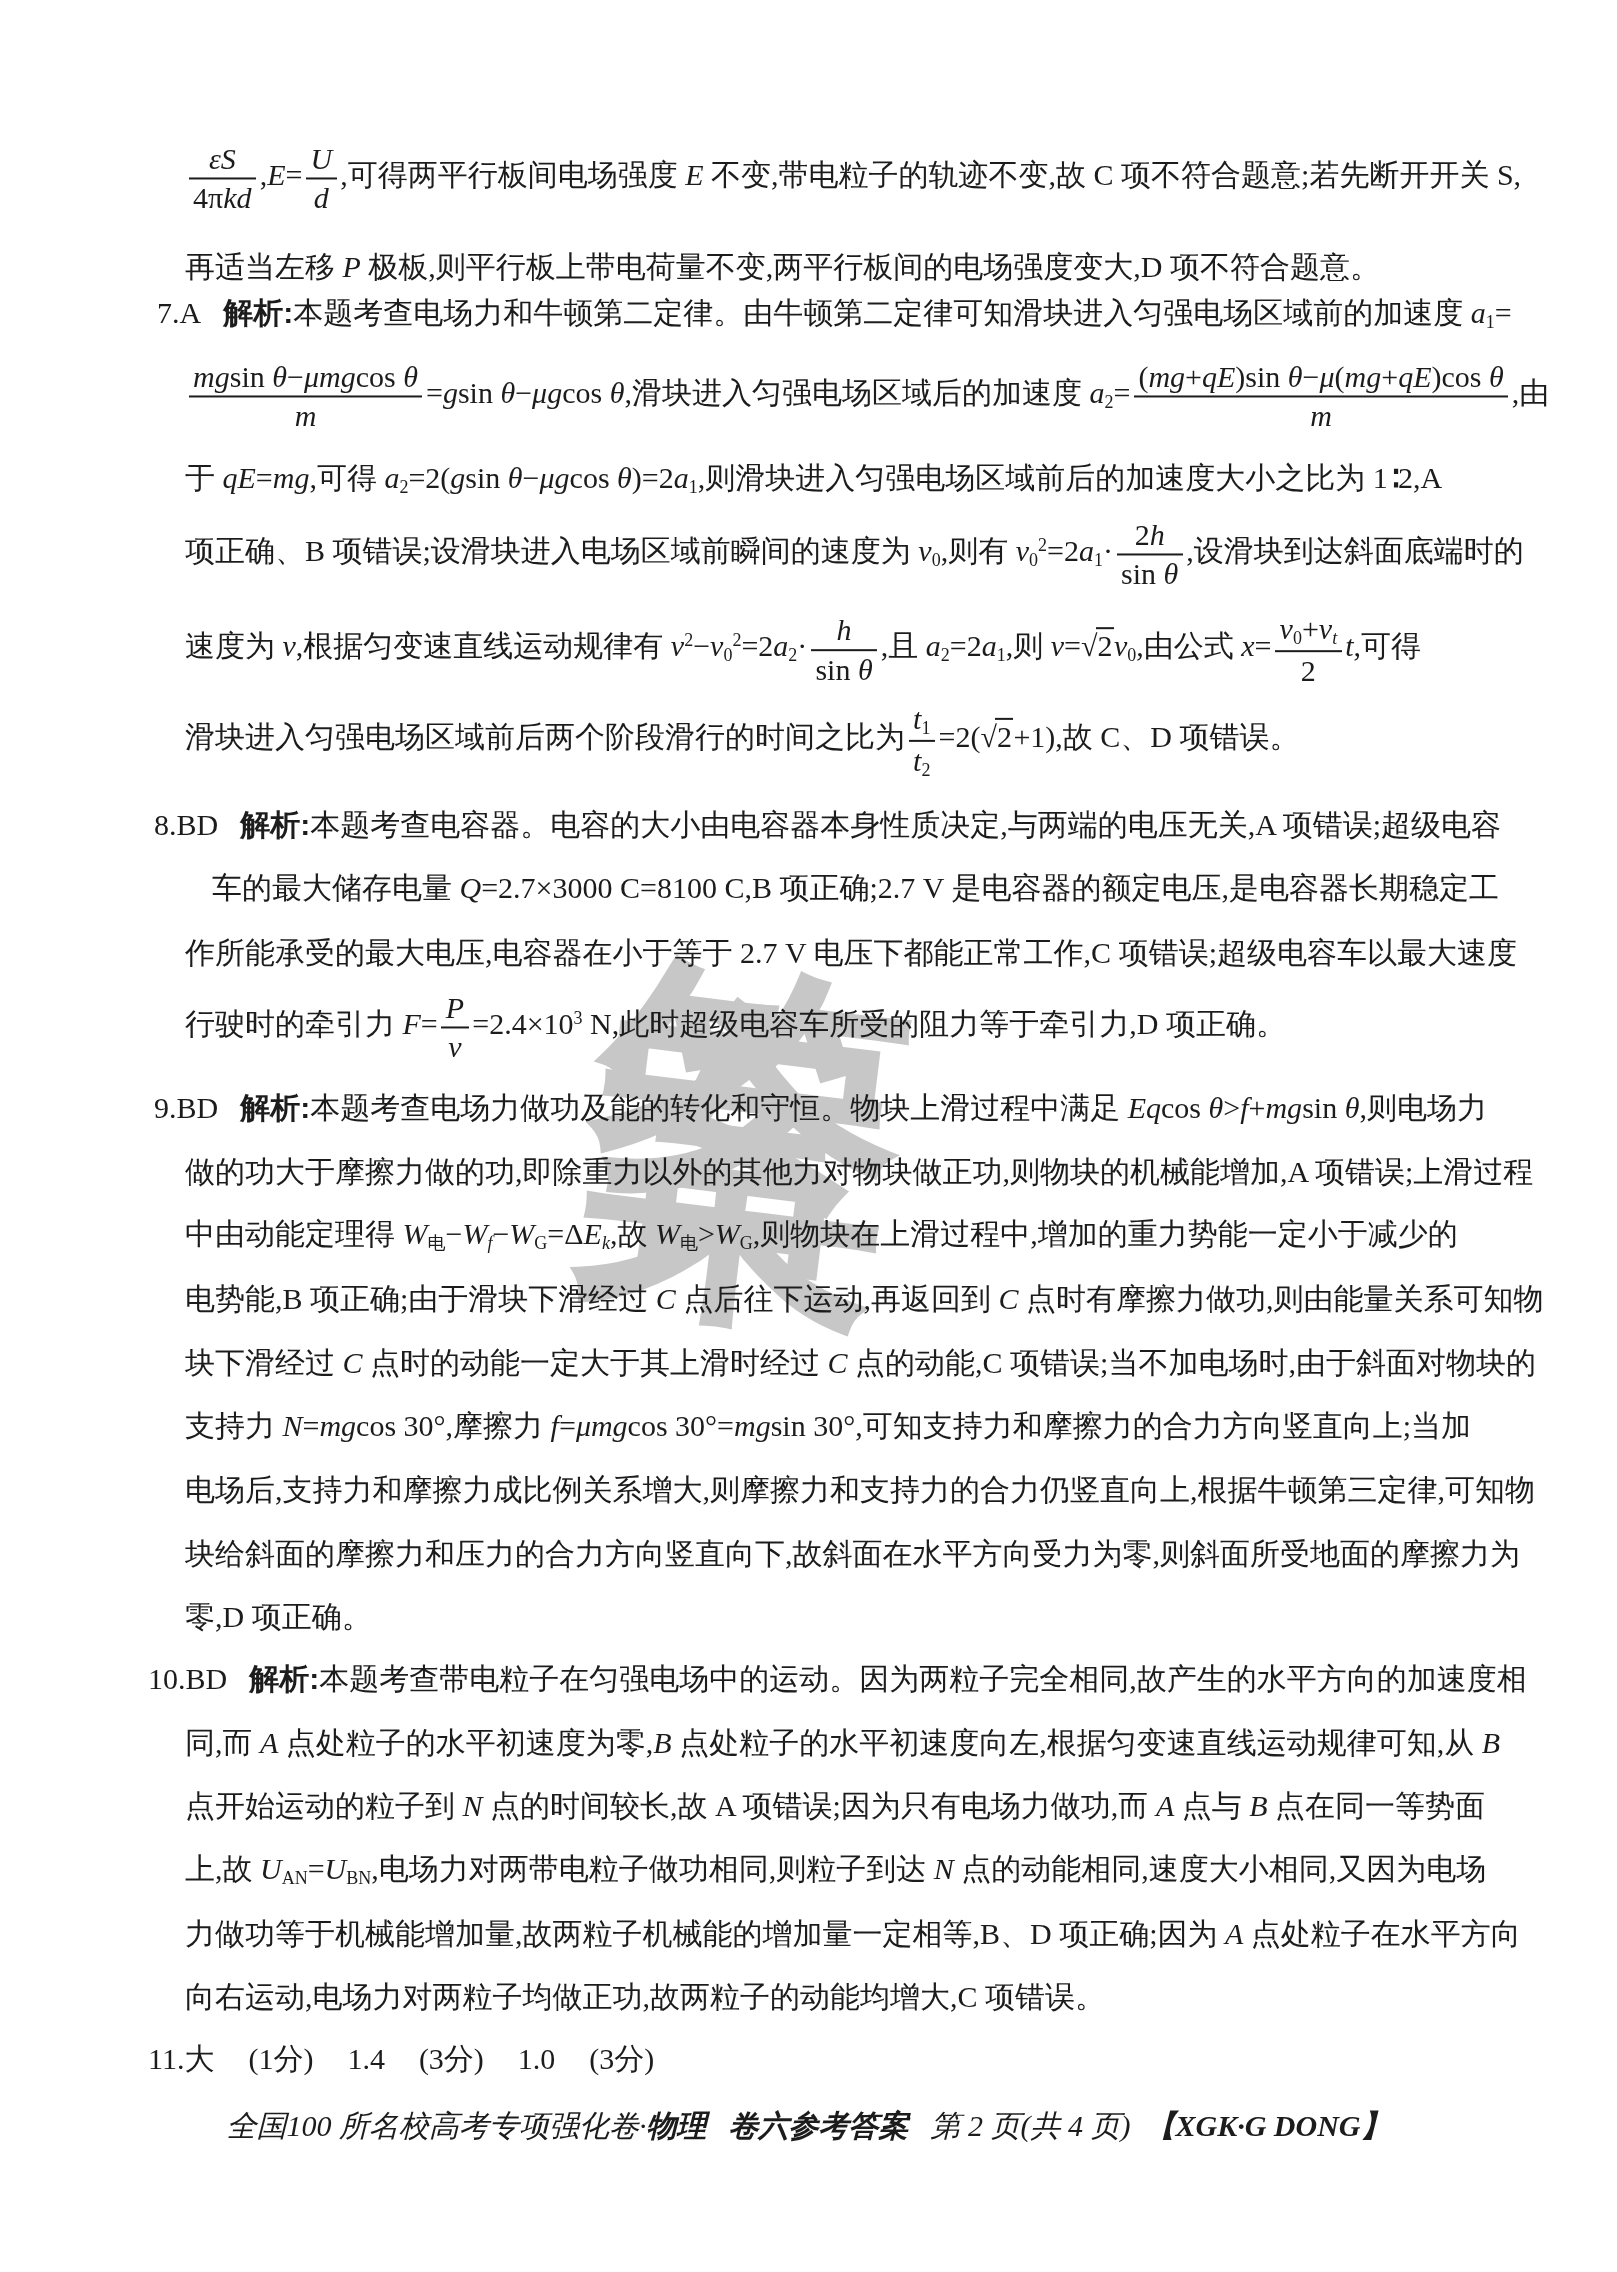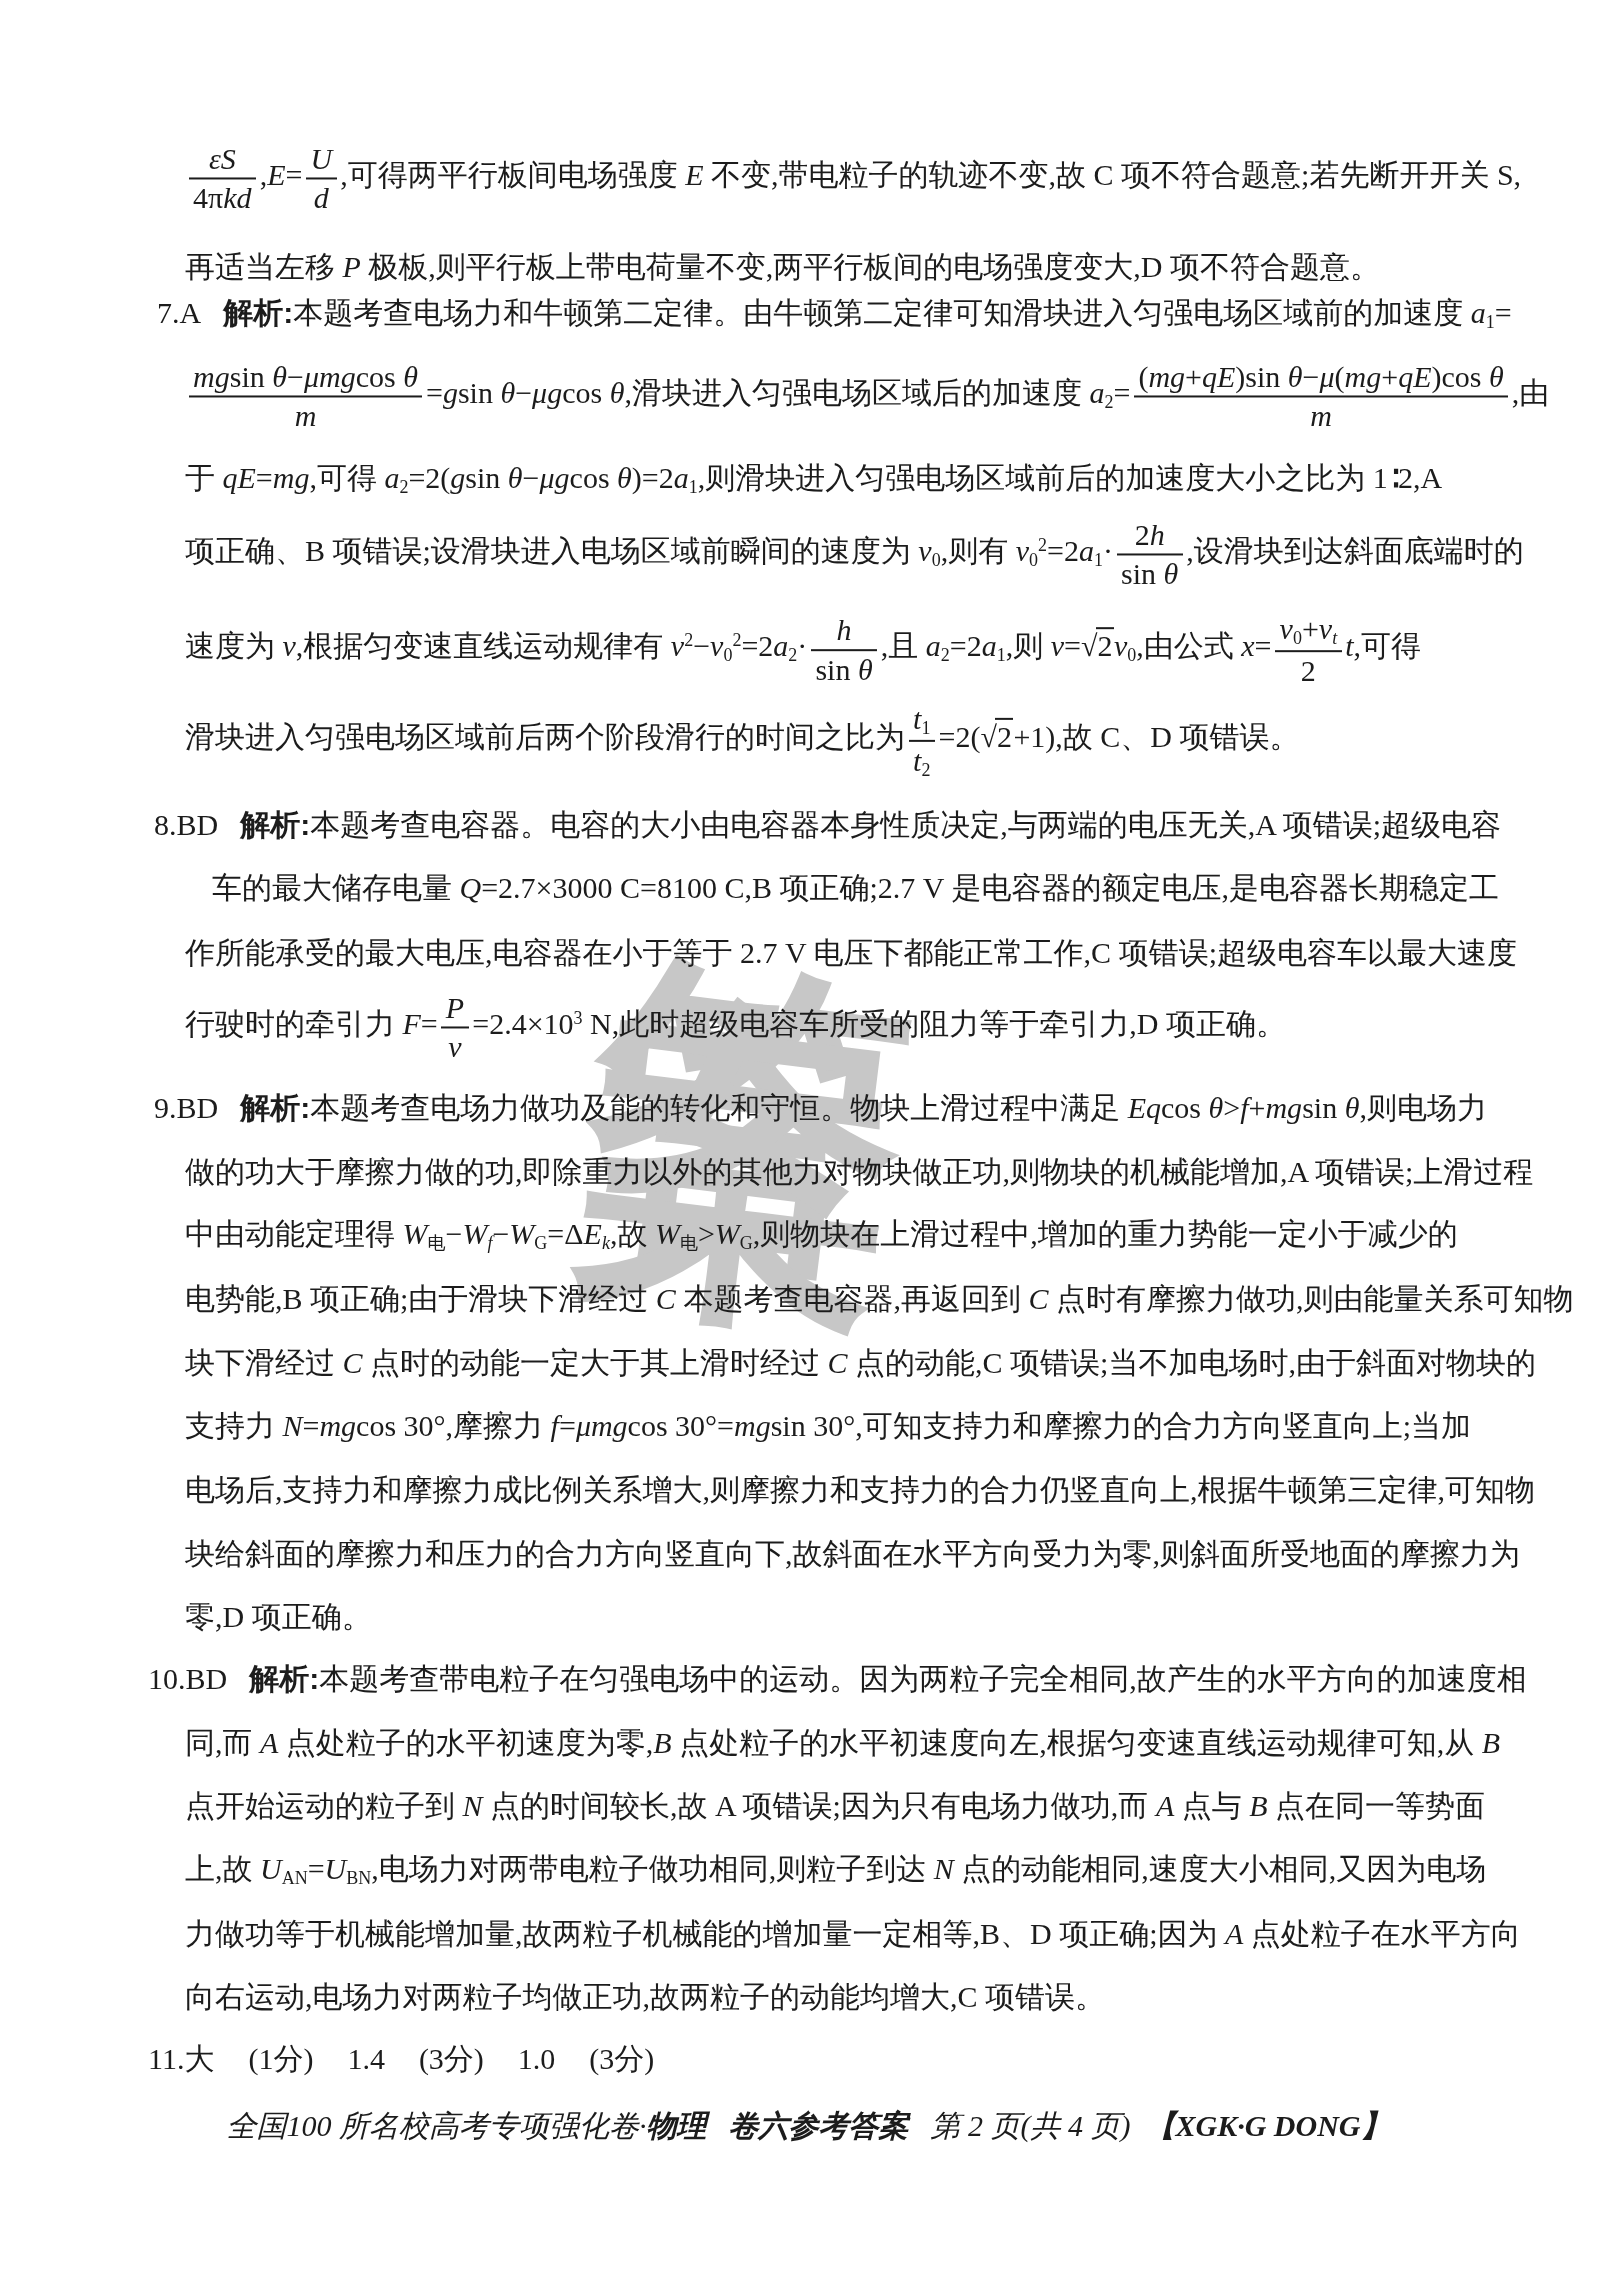--- a/index.html
+++ b/index.html
@@ -72,21 +72,21 @@
       <div class="line" style="top: 554px; left: 185px;"><span class="seg-t">项正确、B 项错误;设滑块进入电场区域前瞬间的速度为 </span><span class="seg-m">v</span><span class="seg-sub">0</span><span class="seg-t">,则有 </span><span class="seg-m">v</span><span class="seg-sub">0</span><span class="seg-sup">2</span><span class="seg-t">=2</span><span class="seg-m">a</span><span class="seg-sub">1</span><span class="seg-t">·</span><span class="frac"><span class="num"><span class="seg-t">2</span><span class="seg-m">h</span></span><span class="den"><span class="seg-t">sin </span><span class="seg-m">θ</span></span></span><span class="seg-t">,设滑块到达斜面底端时的</span></div>
       <div class="line" style="top: 649px; left: 185px;"><span class="seg-t">速度为 </span><span class="seg-m">v</span><span class="seg-t">,根据匀变速直线运动规律有 </span><span class="seg-m">v</span><span class="seg-sup">2</span><span class="seg-t">−</span><span class="seg-m">v</span><span class="seg-sub">0</span><span class="seg-sup">2</span><span class="seg-t">=2</span><span class="seg-m">a</span><span class="seg-sub">2</span><span class="seg-t">·</span><span class="frac"><span class="num"><span class="seg-m">h</span></span><span class="den"><span class="seg-t">sin </span><span class="seg-m">θ</span></span></span><span class="seg-t">,且 </span><span class="seg-m">a</span><span class="seg-sub">2</span><span class="seg-t">=2</span><span class="seg-m">a</span><span class="seg-sub">1</span><span class="seg-t">,则 </span><span class="seg-m">v</span><span class="seg-t">=</span><span class="sqrt"><span class="rad">√</span><span class="val">2</span></span><span class="seg-m">v</span><span class="seg-sub">0</span><span class="seg-t">,由公式 </span><span class="seg-m">x</span><span class="seg-t">=</span><span class="frac"><span class="num"><span class="seg-m">v</span><span class="seg-sub">0</span><span class="seg-t">+</span><span class="seg-m">v</span><span class="seg-sub seg-i">t</span></span><span class="den"><span class="seg-t">2</span></span></span><span class="seg-m">t</span><span class="seg-t">,可得</span></div>
       <div class="line" style="top: 740px; left: 185px;"><span class="seg-t">滑块进入匀强电场区域前后两个阶段滑行的时间之比为</span><span class="frac"><span class="num"><span class="seg-m">t</span><span class="seg-sub">1</span></span><span class="den"><span class="seg-m">t</span><span class="seg-sub">2</span></span></span><span class="seg-t">=2(</span><span class="sqrt"><span class="rad">√</span><span class="val">2</span></span><span class="seg-t">+1),故 C、D 项错误。</span></div>
       <div class="line" style="top: 825px; left: 154px;"><span class="seg-t">8.BD</span><span class="seg-gap"></span><span class="seg-b">解析:</span><span class="seg-t">本题考查电容器。电容的大小由电容器本身性质决定,与两端的电压无关,A 项错误;超级电容</span></div>
       <div class="line" style="top: 888px; left: 185px; margin-left: 27px;"><span class="seg-t">车的最大储存电量 </span><span class="seg-m">Q</span><span class="seg-t">=2.7×3000 C=8100 C,B 项正确;2.7 V 是电容器的额定电压,是电容器长期稳定工</span></div>
       <div class="line" style="top: 953px; left: 185px;"><span class="seg-t">作所能承受的最大电压,电容器在小于等于 2.7 V 电压下都能正常工作,C 项错误;超级电容车以最大速度</span></div>
       <div class="line" style="top: 1027px; left: 185px;"><span class="seg-t">行驶时的牵引力 </span><span class="seg-m">F</span><span class="seg-t">=</span><span class="frac"><span class="num"><span class="seg-m">P</span></span><span class="den"><span class="seg-m">v</span></span></span><span class="seg-t">=2.4×10</span><span class="seg-sup">3</span><span class="seg-t"> N,此时超级电容车所受的阻力等于牵引力,D 项正确。</span></div>
       <div class="line" style="top: 1108px; left: 154px;"><span class="seg-t">9.BD</span><span class="seg-gap"></span><span class="seg-b">解析:</span><span class="seg-t">本题考查电场力做功及能的转化和守恒。物块上滑过程中满足 </span><span class="seg-m">Eq</span><span class="seg-t">cos </span><span class="seg-m">θ</span><span class="seg-t">&gt;</span><span class="seg-m">f</span><span class="seg-t">+</span><span class="seg-m">mg</span><span class="seg-t">sin </span><span class="seg-m">θ</span><span class="seg-t">,则电场力</span></div>
       <div class="line" style="top: 1172px; left: 185px;"><span class="seg-t">做的功大于摩擦力做的功,即除重力以外的其他力对物块做正功,则物块的机械能增加,A 项错误;上滑过程</span></div>
       <div class="line" style="top: 1235px; left: 185px;"><span class="seg-t">中由动能定理得 </span><span class="seg-m">W</span><span class="seg-sub">电</span><span class="seg-t">−</span><span class="seg-m">W</span><span class="seg-sub seg-i">f</span><span class="seg-t">−</span><span class="seg-m">W</span><span class="seg-sub">G</span><span class="seg-t">=Δ</span><span class="seg-m">E</span><span class="seg-sub seg-i">k</span><span class="seg-t">,故 </span><span class="seg-m">W</span><span class="seg-sub">电</span><span class="seg-t">&gt;</span><span class="seg-m">W</span><span class="seg-sub">G</span><span class="seg-t">,则物块在上滑过程中,增加的重力势能一定小于减少的</span></div>
-      <div class="line" style="top: 1299px; left: 185px;"><span class="seg-t">电势能,B 项正确;由于滑块下滑经过 </span><span class="seg-m">C</span><span class="seg-t"> 本题考查电容器,再返回到 </span><span class="seg-m">C</span><span class="seg-t"> 点时有摩擦力做功,则由能量关系可知物</span></div>
+      <div class="line" style="top: 1299px; left: 185px;"><span class="seg-t">电势能,B 项正确;由于滑块下滑经过 </span><span class="seg-m">C</span><span class="seg-t"> 点后往下运动,再返回到 </span><span class="seg-m">C</span><span class="seg-t"> 点时有摩擦力做功,则由能量关系可知物</span></div>
       <div class="line" style="top: 1363px; left: 185px;"><span class="seg-t">块下滑经过 </span><span class="seg-m">C</span><span class="seg-t"> 点时的动能一定大于其上滑时经过 </span><span class="seg-m">C</span><span class="seg-t"> 点的动能,C 项错误;当不加电场时,由于斜面对物块的</span></div>
       <div class="line" style="top: 1426px; left: 185px;"><span class="seg-t">支持力 </span><span class="seg-m">N</span><span class="seg-t">=</span><span class="seg-m">mg</span><span class="seg-t">cos 30°,摩擦力 </span><span class="seg-m">f</span><span class="seg-t">=</span><span class="seg-m">μmg</span><span class="seg-t">cos 30°=</span><span class="seg-m">mg</span><span class="seg-t">sin 30°,可知支持力和摩擦力的合力方向竖直向上;当加</span></div>
       <div class="line" style="top: 1490px; left: 185px;"><span class="seg-t">电场后,支持力和摩擦力成比例关系增大,则摩擦力和支持力的合力仍竖直向上,根据牛顿第三定律,可知物</span></div>
       <div class="line" style="top: 1554px; left: 185px;"><span class="seg-t">块给斜面的摩擦力和压力的合力方向竖直向下,故斜面在水平方向受力为零,则斜面所受地面的摩擦力为</span></div>
       <div class="line" style="top: 1617px; left: 185px;"><span class="seg-t">零,D 项正确。</span></div>
       <div class="line" style="top: 1679px; left: 148px;"><span class="seg-t">10.BD</span><span class="seg-gap"></span><span class="seg-b">解析:</span><span class="seg-t">本题考查带电粒子在匀强电场中的运动。因为两粒子完全相同,故产生的水平方向的加速度相</span></div>
       <div class="line" style="top: 1743px; left: 185px;"><span class="seg-t">同,而 </span><span class="seg-m">A</span><span class="seg-t"> 点处粒子的水平初速度为零,</span><span class="seg-m">B</span><span class="seg-t"> 点处粒子的水平初速度向左,根据匀变速直线运动规律可知,从 </span><span class="seg-m">B</span></div>
       <div class="line" style="top: 1806px; left: 185px;"><span class="seg-t">点开始运动的粒子到 </span><span class="seg-m">N</span><span class="seg-t"> 点的时间较长,故 A 项错误;因为只有电场力做功,而 </span><span class="seg-m">A</span><span class="seg-t"> 点与 </span><span class="seg-m">B</span><span class="seg-t"> 点在同一等势面</span></div>
       <div class="line" style="top: 1870px; left: 185px;"><span class="seg-t">上,故 </span><span class="seg-m">U</span><span class="seg-sub">AN</span><span class="seg-t">=</span><span class="seg-m">U</span><span class="seg-sub">BN</span><span class="seg-t">,电场力对两带电粒子做功相同,则粒子到达 </span><span class="seg-m">N</span><span class="seg-t"> 点的动能相同,速度大小相同,又因为电场</span></div>
       <div class="line" style="top: 1934px; left: 185px;"><span class="seg-t">力做功等于机械能增加量,故两粒子机械能的增加量一定相等,B、D 项正确;因为 </span><span class="seg-m">A</span><span class="seg-t"> 点处粒子在水平方向</span></div>

